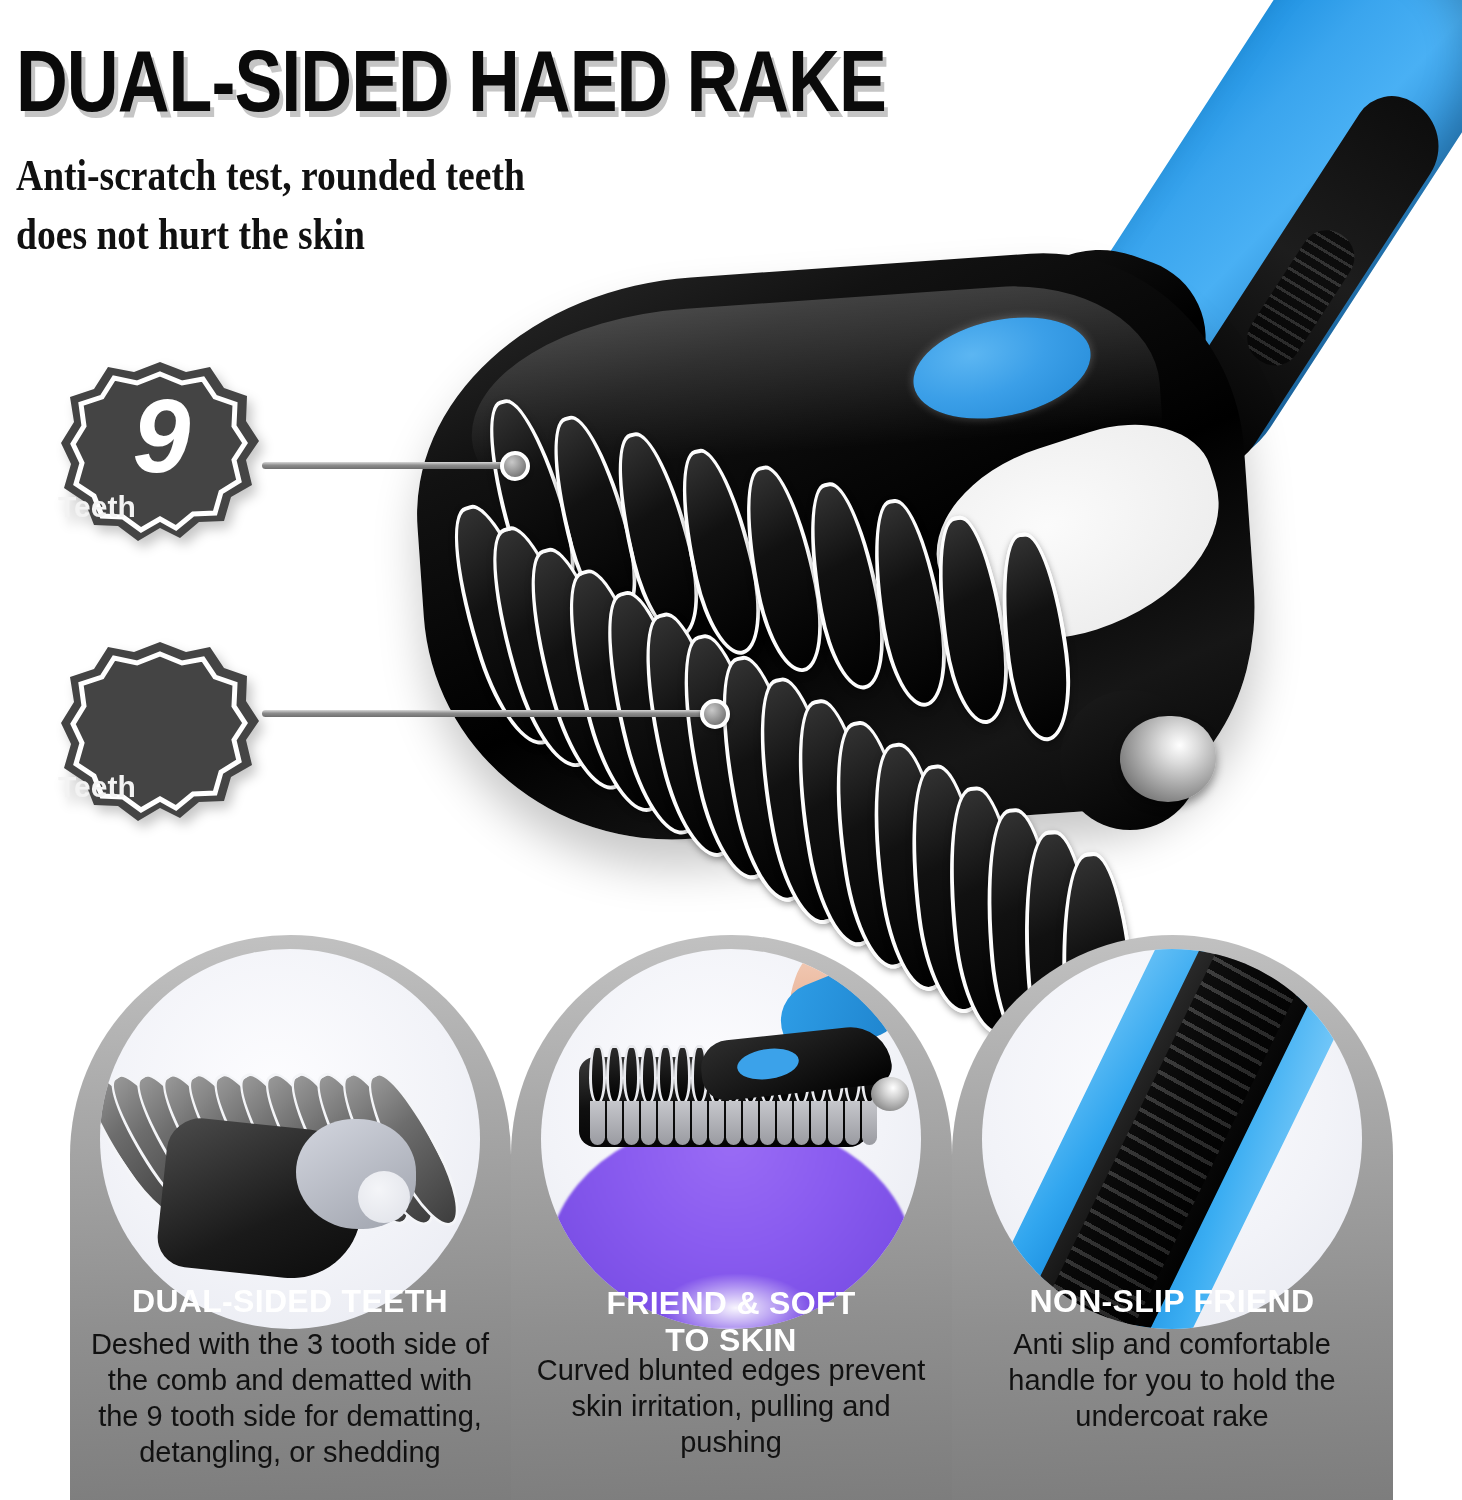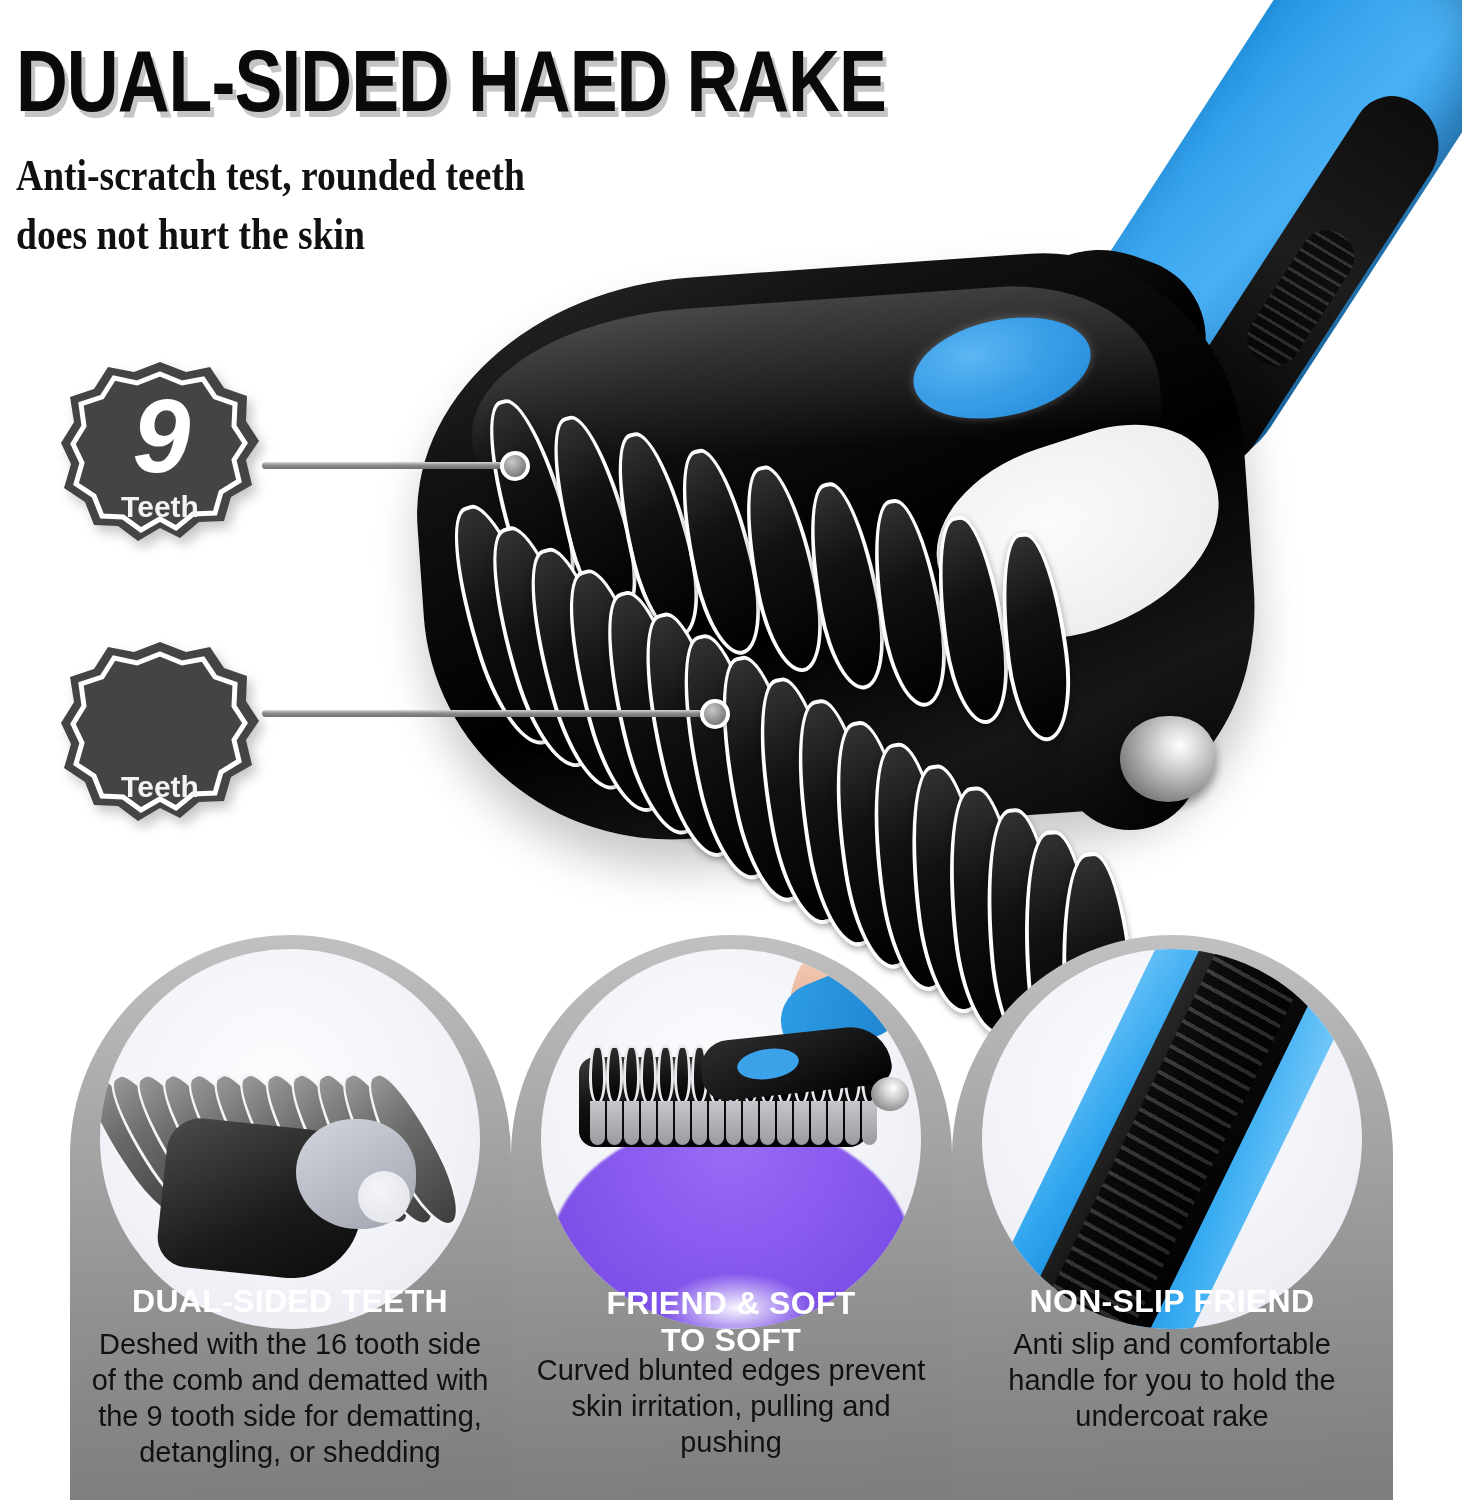--- a/index.html
+++ b/index.html
@@ -143,21 +143,20 @@
     color:#fff;
     font-weight:bold;
     font-size:104px;
     line-height:1;
     font-style:italic;
     font-family:"Liberation Sans", sans-serif;
     letter-spacing:-3px;
   }
   .badge-label{
     position:absolute; left:0; right:0; bottom:30px;
-    text-align:center;
     color:#f3f3f3;
     font-weight:bold;
     font-size:30px;
     font-family:"Liberation Sans", sans-serif;
   }
 
   
   .leader{
     position:absolute;
     height:7px;
@@ -443,21 +442,21 @@
           <div class="c1-tooth" style="left: 164px; top: 90px; transform: rotate(-1.8deg); z-index: 12;"></div>
           <div class="c1-tooth" style="left: 186px; top: 102px; transform: rotate(-1.2deg); z-index: 13;"></div>
           <div class="c1-tooth" style="left: 208px; top: 114px; transform: rotate(-0.6deg); z-index: 14;"></div>
           <div class="c1-tooth" style="left: 230px; top: 126px; transform: rotate(0deg); z-index: 15;"></div>
           <div class="c1-tooth" style="left: 252px; top: 138px; transform: rotate(0.6deg); z-index: 16;"></div>
         </div>
       <div class="c1-base"></div>
       <div class="c1-hook"></div>
     </div>
     <div class="card-title">DUAL-SIDED TEETH</div>
-    <div class="card-body b1">Deshed with the 16 tooth side of the comb and dematted with the 9 tooth side for dematting, detangling, or shedding</div>
+    <div class="card-body b1">Deshed with the 3 tooth side of the comb and dematted with the 9 tooth side for dematting, detangling, or shedding</div>
   </div>
 
   <div class="card">
     <div class="card-photo">
       <div class="c2-purple"></div>
       <div class="c2-glow"></div>
       <div class="c2-finger"></div>
       <div class="c2-handle"></div>
       <div class="c2-rake"></div>
       <div id="c2-teeth">
@@ -495,21 +494,21 @@
           <div class="c2-tip" style="left: 304px; top: 152px;"></div>
           <div class="c2-tooth" style="left: 320px; top: 96px;"></div>
           <div class="c2-tip" style="left: 321px; top: 152px;"></div>
         </div>
       <div class="c2-head-top"></div>
       <div class="c2-bluedot"></div>
       <div class="c2-screw"></div>
     </div>
     <div class="card-title two-line">
       <div>FRIEND &amp; SOFT</div>
-      <div>TO SOFT</div>
+      <div>TO SKIN</div>
     </div>
     <div class="card-body b2">Curved blunted edges prevent skin irritation, pulling and pushing</div>
   </div>
 
   <div class="card">
     <div class="card-photo">
       <div class="c3-strip">
         <div class="c3-blue-l"></div>
         <div class="c3-blue-r"></div>
         <div class="c3-black">

